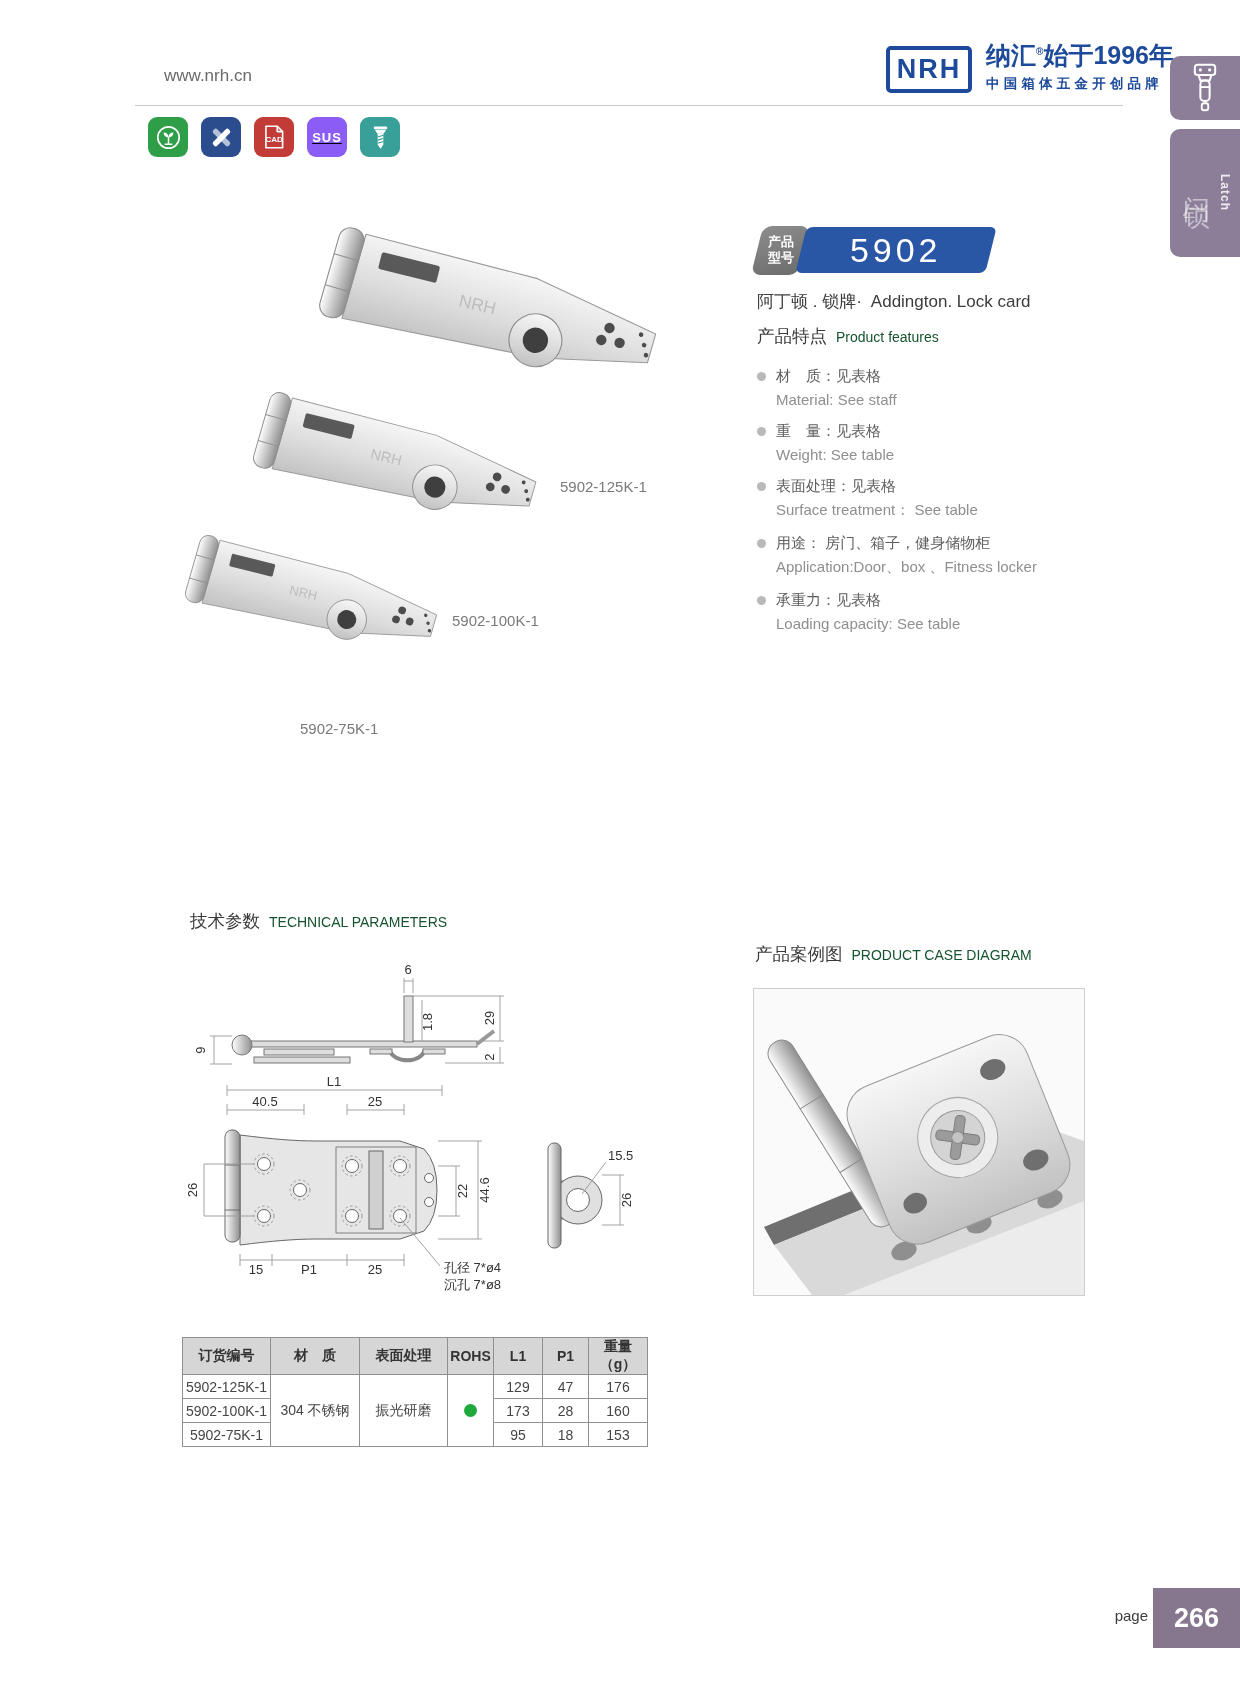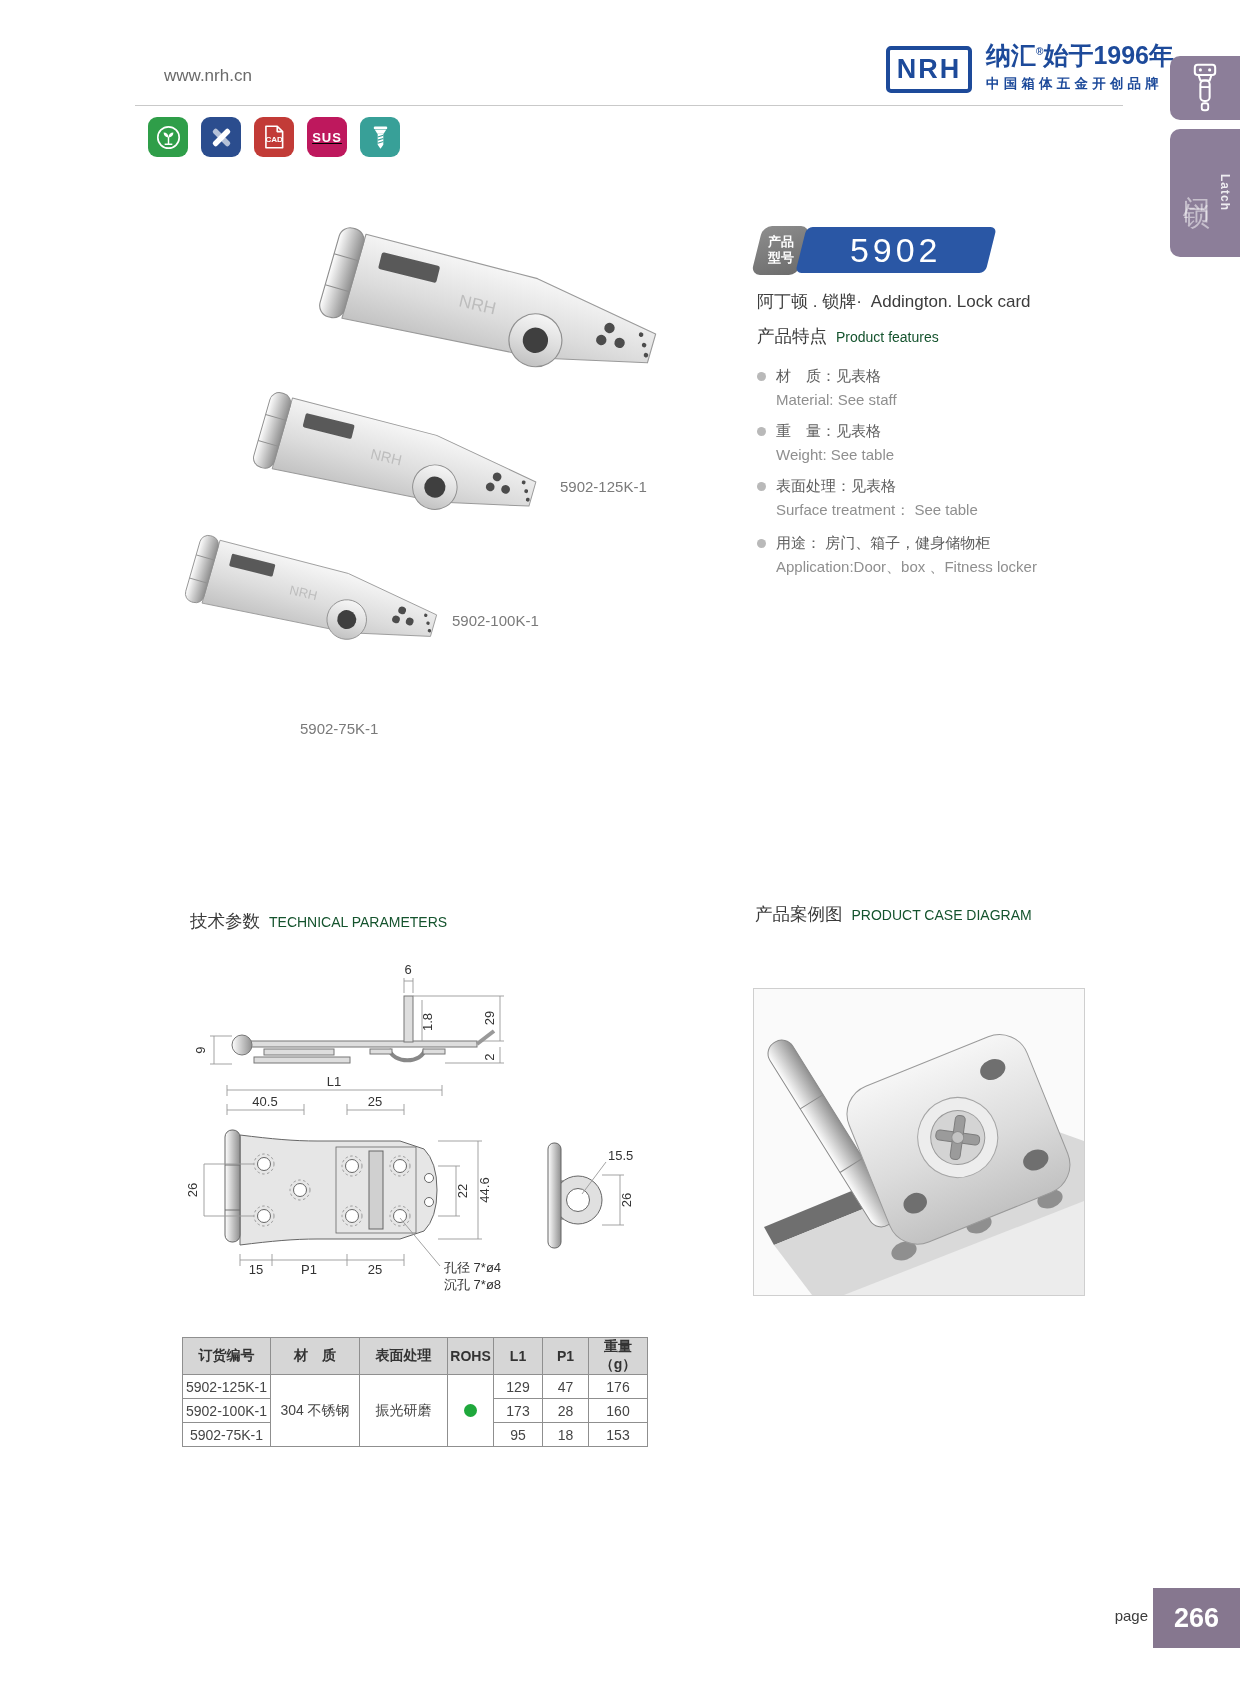--- a/index.html
+++ b/index.html
@@ -16,21 +16,21 @@
   .brand { left:986px; top:42px; color:#1d4a9a; width:260px; }
   .brand-top { font-size:25px; font-weight:bold; line-height:1.1; white-space:nowrap; }
   .brand-top sup { font-size:10px; vertical-align:super; }
   .brand-sub { margin-top:5px; font-size:13.5px; font-weight:bold; letter-spacing:4.2px; white-space:nowrap; }
   .header-line { left:135px; top:105px; width:988px; height:1px; background:#c9c9c9; }
 
   
   .cert-row { left:148px; top:117px; display:flex; gap:13px; }
   .cert-tile { width:40px; height:40px; border-radius:9px; display:flex; align-items:center; justify-content:center;text-decoration:underline; }
   .t-eco { background:#2f9e49; } .t-design { background:#2b4d8e; } .t-cad { background:#c23b37; }
-  .t-sus { background:#be185d; } .t-screw { background:#38a098; }
+  .t-sus { background:#8b5cf6; } .t-screw { background:#38a098; }
   .t-sus span { color:#fff; font-weight:bold; font-size:13px; letter-spacing:1px; }
 
   
   .side-tile { right:0; width:70px; background:#8c7e99; border-radius:10px 0 0 10px; display:flex; align-items:center; justify-content:center; }
   .side-tile-icon { top:56px; height:64px; }
   .side-tile-cat  { top:129px; height:128px; }
   .cat-wrap { display:flex; flex-direction:row; align-items:flex-start; }
   .cat-cn { writing-mode:vertical-rl; font-size:27px; letter-spacing:8px; color:rgba(255,255,255,.5); }
   .cat-en { writing-mode:vertical-rl; font-size:12px; font-weight:bold; color:rgba(255,255,255,.85); margin-left:3px; letter-spacing:1px; }
 
@@ -57,21 +57,21 @@
 
   
   .latch-photo { transform-origin:50% 50%; }
   .latch1 { left:318px; top:258px; width:345px; transform:rotate(16deg); }
   .latch2 { left:252px; top:418px; width:290px; transform:rotate(16deg); }
   .latch3 { left:184px; top:558px; width:258px; transform:rotate(16deg); }
   .photo-label { font-size:15px; color:#7a7a7a; white-space:nowrap; }
   .lab1 { left:560px; top:478px; } .lab2 { left:452px; top:612px; } .lab3 { left:300px; top:720px; }
 
   .tech-title { left:190px; top:868px;margin-top:41px; }
-  .case-title { left:755px; top:902px; }
+  .case-title { left:755px; top:942px; }
   .tech-svg { left:142px; top:938px; }
   .case-frame { left:753px; top:988px; width:332px; height:308px; border:1px solid #cfcfcf; background:#fbfbfb; }
 
   
   .spec-table { left:182px; top:1337px; border-collapse:collapse; font-size:14px; }
   .spec-table th, .spec-table td { border:1px solid #8f8f8f; text-align:center; vertical-align:middle; }
   .spec-table th { background:#d6d6d6; height:26px; font-weight:bold; color:#333; }
   .spec-table td { height:24px; color:#454545; background:#fff; }
   .rohs-dot { width:13px; height:13px; border-radius:50%; background:#1fa83c; margin:0 auto; }
 
@@ -206,20 +206,25 @@
       </div>
       <div class="feat-item">
         <span class="dot"></span>
         <div class="cn-line">表面处理：见表格</div>
         <div class="en-line">Surface treatment： See table</div>
       </div>
       <div class="feat-item">
         <span class="dot"></span>
         <div class="cn-line">用途： 房门、箱子，健身储物柜</div>
         <div class="en-line">Application:Door、box 、Fitness locker</div>
+      </div>
+      <div class="feat-item">
+        <span class="dot"></span>
+        <div class="cn-line">承重力：见表格</div>
+        <div class="en-line">Loading capacity: See table</div>
       </div>
     </div>
   </div>
 
   <div class="abs latch-photo latch1">
     <svg width="100%" viewBox="0 0 300 100">
       <polygon points="26,12 180,8 292,26 292,52 200,74 26,88" fill="url(#gm)" stroke="#9a9a9a" stroke-linejoin="round"></polygon>
       <rect x="4" y="10" width="22" height="80" rx="10" fill="url(#gb)" stroke="#8f8f8f"></rect>
       <path d="M4 36 h22 M4 64 h22" stroke="#8f8f8f" stroke-width="1"></path>
       <rect x="44" y="22" width="52" height="15" rx="2" fill="#3f3f3f" opacity="0.85" transform="rotate(-2 70 30)"></rect>

